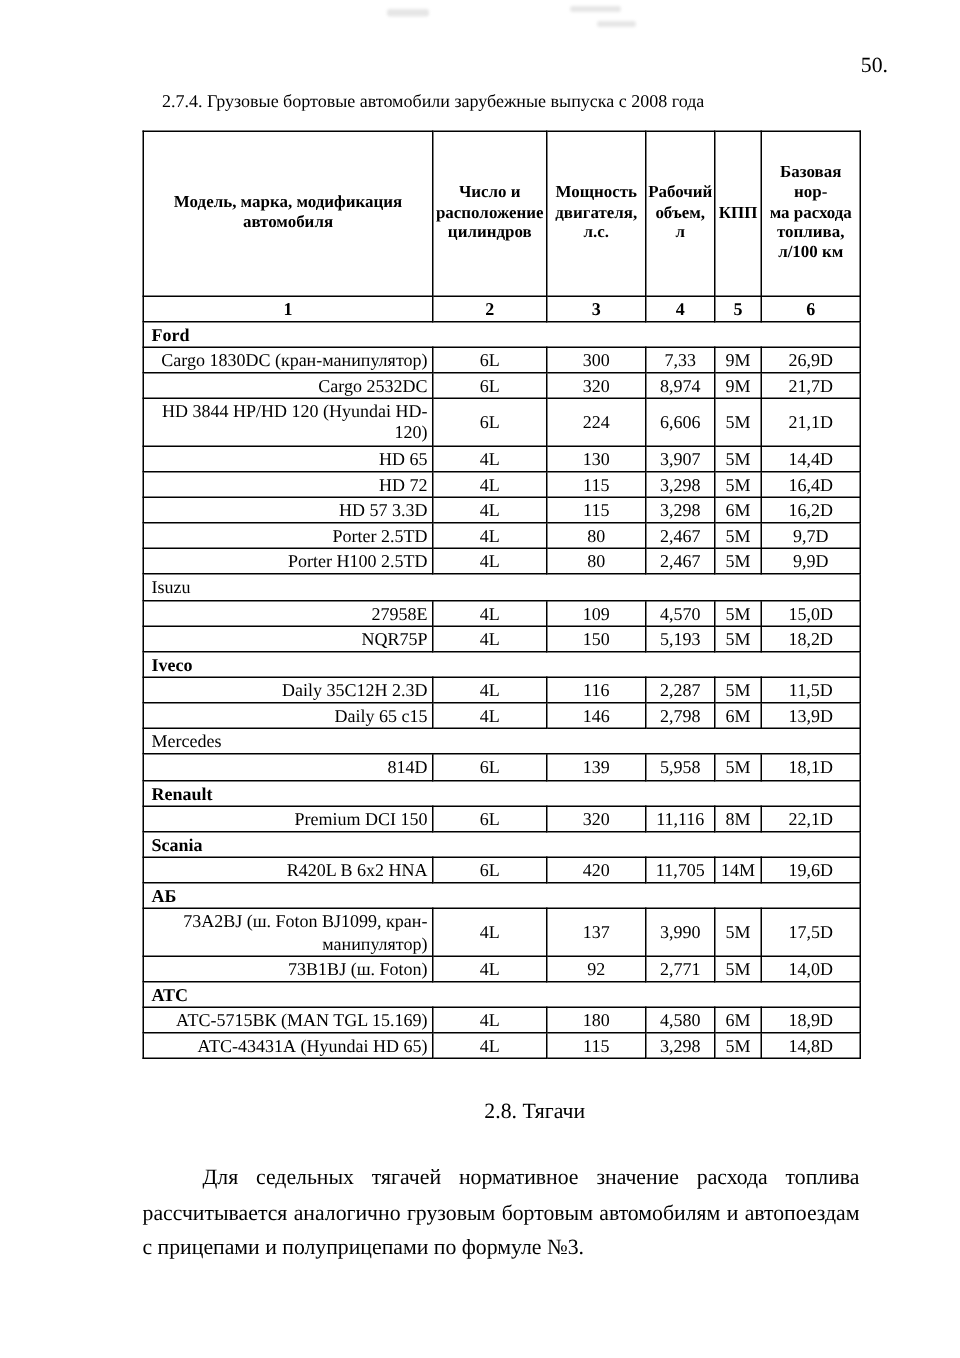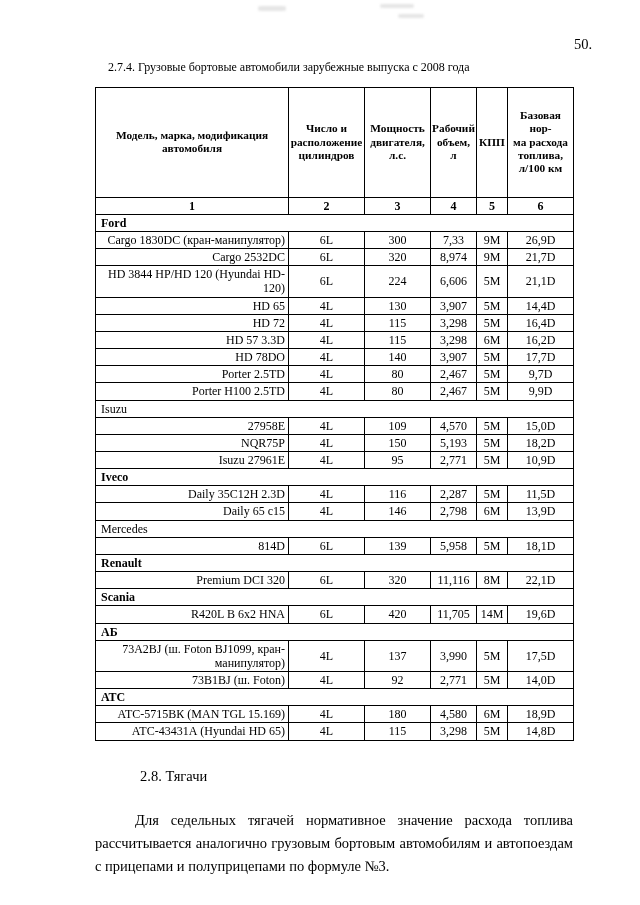--- a/index.html
+++ b/index.html
@@ -61,20 +61,21 @@
   }
   td.model { text-align: right; padding: 1px 3px 1px 5px; margin-left: 16px; }
   td.val   { text-align: center; padding: 1px 2px; }
   td.group-cell { text-align: left; padding: 1px 3px 1px 5px; }
   .bold { font-weight: bold; }
 
   .section2 {
     margin-top: 27px;
     margin-left: 45px;
     font-size: 14.5px;
+    text-align: center;
   }
   .body-par {
     margin-top: 24px;
     font-size: 14.5px;
     line-height: 1.6;
     text-align: justify;
     text-indent: 40px;
     width: 478px;
   }
 </style>
@@ -174,28 +175,20 @@
         </tr>
         <tr>
           <td class="model">HD 57 3.3D</td>
           <td class="val">4L</td>
           <td class="val">115</td>
           <td class="val">3,298</td>
           <td class="val">6M</td>
           <td class="val">16,2D</td>
         </tr>
         <tr>
-          <td class="model">HD 78DO</td>
-          <td class="val">4L</td>
-          <td class="val">140</td>
-          <td class="val">3,907</td>
-          <td class="val">5M</td>
-          <td class="val">17,7D</td>
-        </tr>
-        <tr>
           <td class="model">Porter 2.5TD</td>
           <td class="val">4L</td>
           <td class="val">80</td>
           <td class="val">2,467</td>
           <td class="val">5M</td>
           <td class="val">9,7D</td>
         </tr>
         <tr>
           <td class="model">Porter H100 2.5TD</td>
           <td class="val">4L</td>
@@ -215,28 +208,20 @@
           <td class="val">5M</td>
           <td class="val">15,0D</td>
         </tr>
         <tr>
           <td class="model">NQR75P</td>
           <td class="val">4L</td>
           <td class="val">150</td>
           <td class="val">5,193</td>
           <td class="val">5M</td>
           <td class="val">18,2D</td>
-        </tr>
-        <tr>
-          <td class="model">Isuzu 27961E</td>
-          <td class="val">4L</td>
-          <td class="val">95</td>
-          <td class="val">2,771</td>
-          <td class="val">5M</td>
-          <td class="val">10,9D</td>
         </tr>
         <tr>
           <td colspan="6" class="group-cell bold">Iveco</td>
         </tr>
         <tr>
           <td class="model">Daily 35C12H 2.3D</td>
           <td class="val">4L</td>
           <td class="val">116</td>
           <td class="val">2,287</td>
           <td class="val">5M</td>
@@ -258,21 +243,21 @@
           <td class="val">6L</td>
           <td class="val">139</td>
           <td class="val">5,958</td>
           <td class="val">5M</td>
           <td class="val">18,1D</td>
         </tr>
         <tr>
           <td colspan="6" class="group-cell bold">Renault</td>
         </tr>
         <tr>
-          <td class="model">Premium DCI 320</td>
+          <td class="model">Premium DCI 150</td>
           <td class="val">6L</td>
           <td class="val">320</td>
           <td class="val">11,116</td>
           <td class="val">8M</td>
           <td class="val">22,1D</td>
         </tr>
         <tr>
           <td colspan="6" class="group-cell bold">Scania</td>
         </tr>
         <tr>

